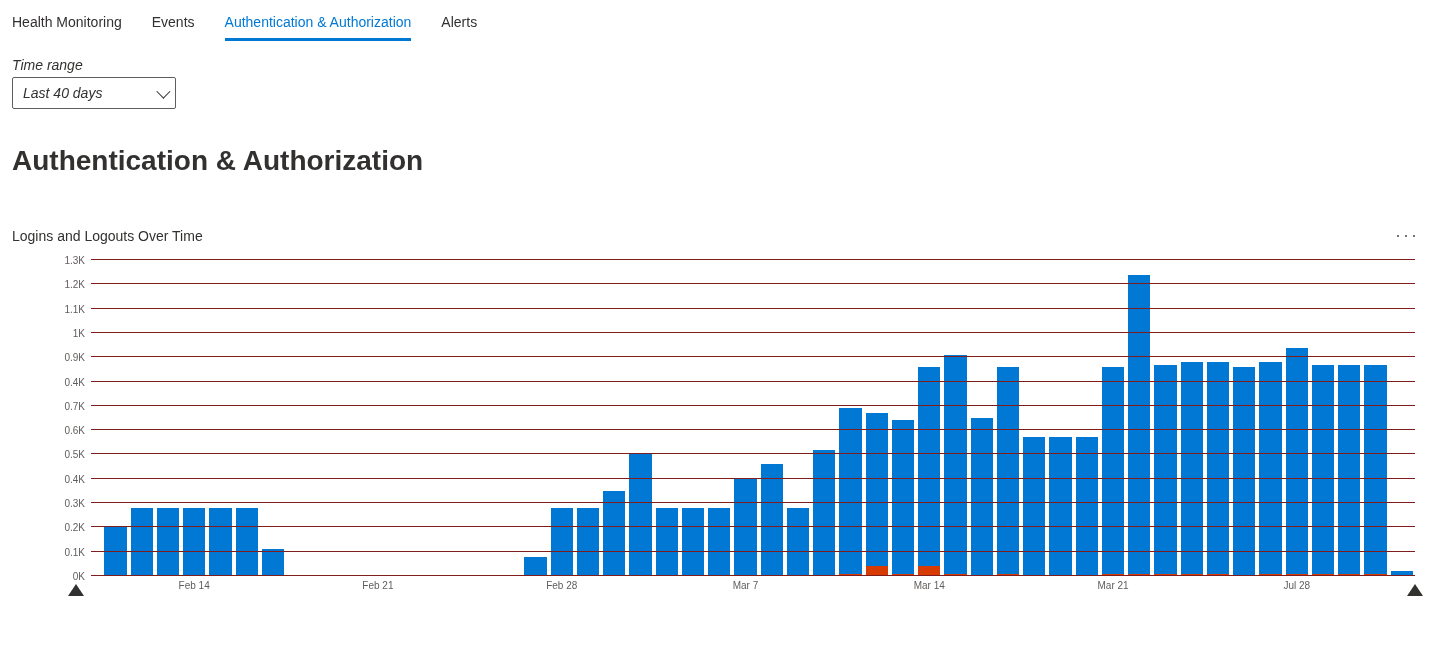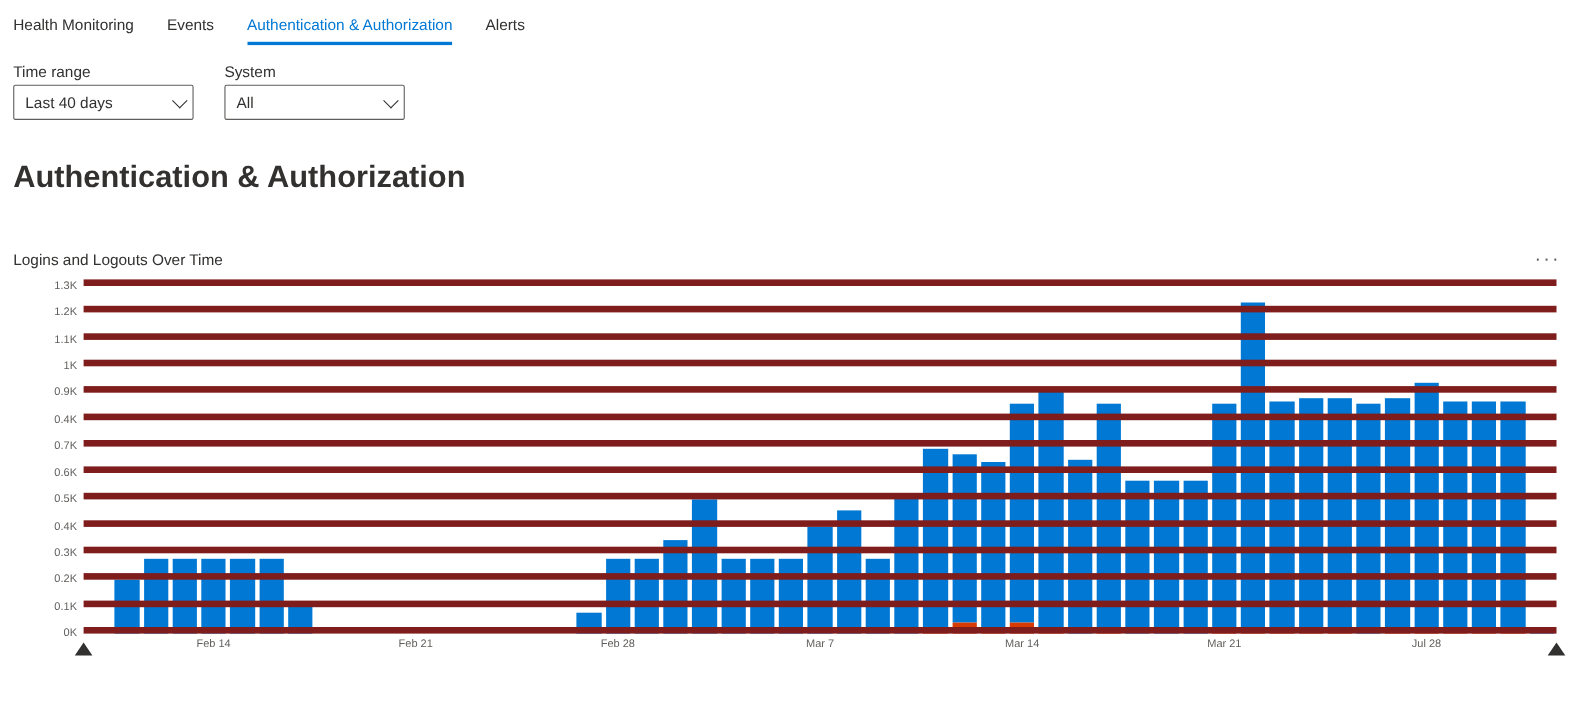--- a/index.html
+++ b/index.html
@@ -24,22 +24,23 @@
     cursor: pointer;
     border-bottom: 3px solid transparent;
   }
   .tab.active {
     color: #0078d4;
     border-bottom: 3px solid #0078d4;
     font-weight: 400;
   }
   .filters {
     display: flex;
-    gap: 28px;
+    gap: 16px;
     margin-bottom: 36px;
+    font-style: italic;
   }
   .filter-group { display: flex; flex-direction: column; }
   .filter-label {
     font-size: 14px;
     color: #323130;
     margin-bottom: 4px;
   }
   .dropdown {
     display: flex;
     align-items: center;
@@ -93,22 +94,22 @@
   }
   .plot-area {
     position: absolute;
     left: 64px;
     right: 10px;
     top: 0;
     bottom: 24px;
   }
   .gridline {
     position: absolute;
-    left: 0; right: 0;
-    border-top: 6px solid #7f1d1d;
+    left: 15px; right: 0;
+    border-top: 1px solid #7f1d1d;
   }
   .y-label {
     position: absolute;
     right: 100%;
     margin-right: 6px;
     transform: translateY(-50%);
     font-size: 10px;
     color: #605e5c;
     white-space: nowrap;
   }
@@ -169,27 +170,20 @@
 </div>
 
 <div class="filters">
   <div class="filter-group">
     <span class="filter-label">Time range</span>
     <div class="dropdown">
       <span>Last 40 days</span>
       <span class="chev"></span>
     </div>
   </div>
-  <div class="filter-group">
-    <span class="filter-label">System</span>
-    <div class="dropdown small">
-      <span>All</span>
-      <span class="chev"></span>
-    </div>
-  </div>
 </div>
 
 <h1 class="page-title">Authentication &amp; Authorization</h1>
 
 <div class="chart-header">
   <span class="chart-title">Logins and Logouts Over Time</span>
   <span class="more">···</span>
 </div>
 
 <div class="chart-wrap">

